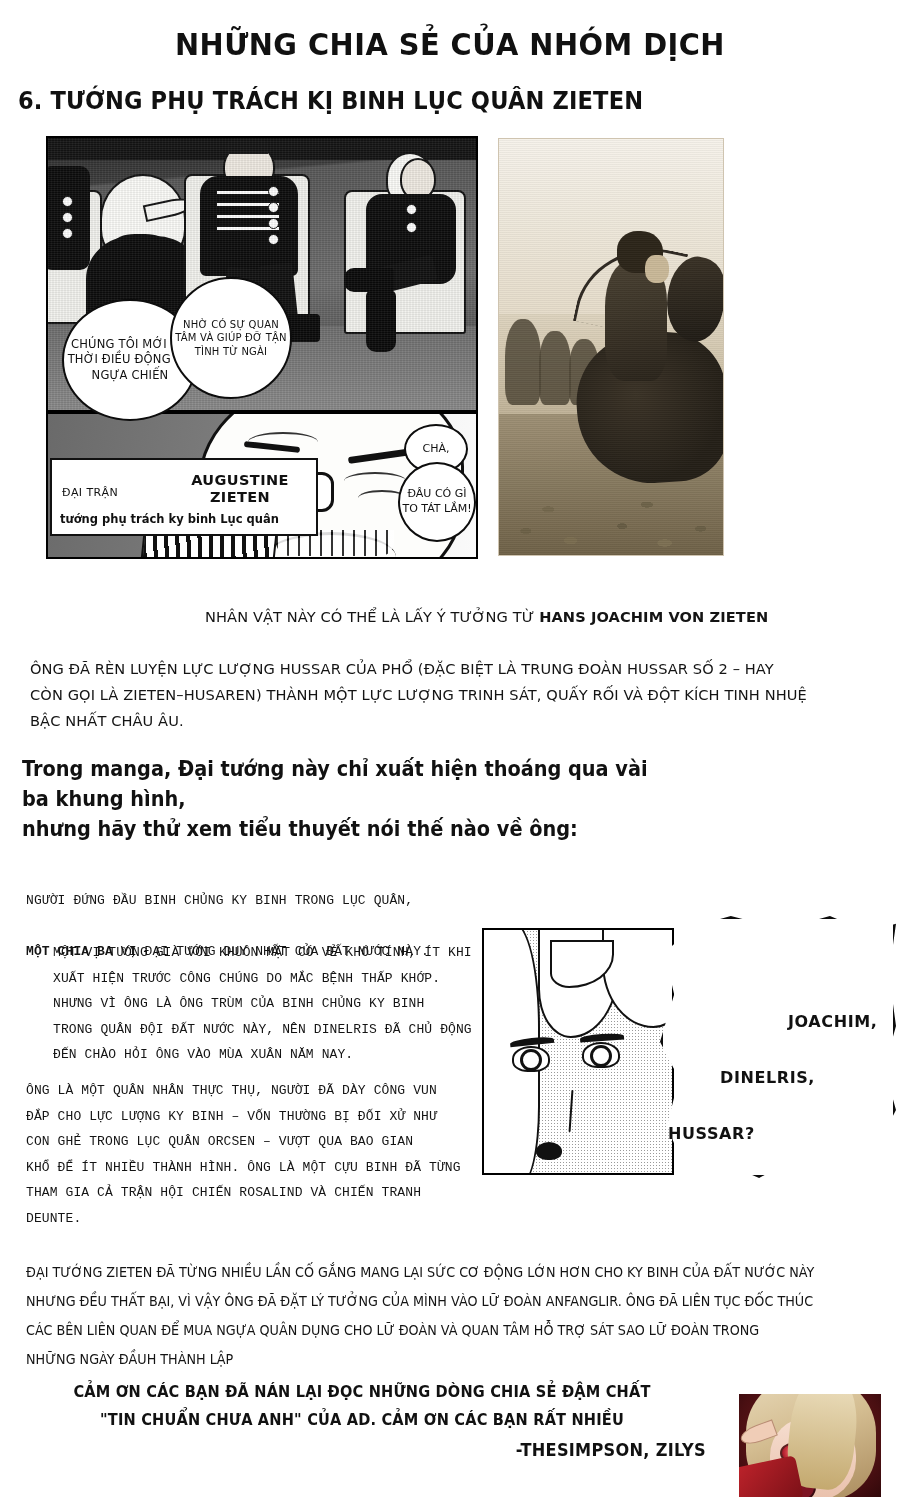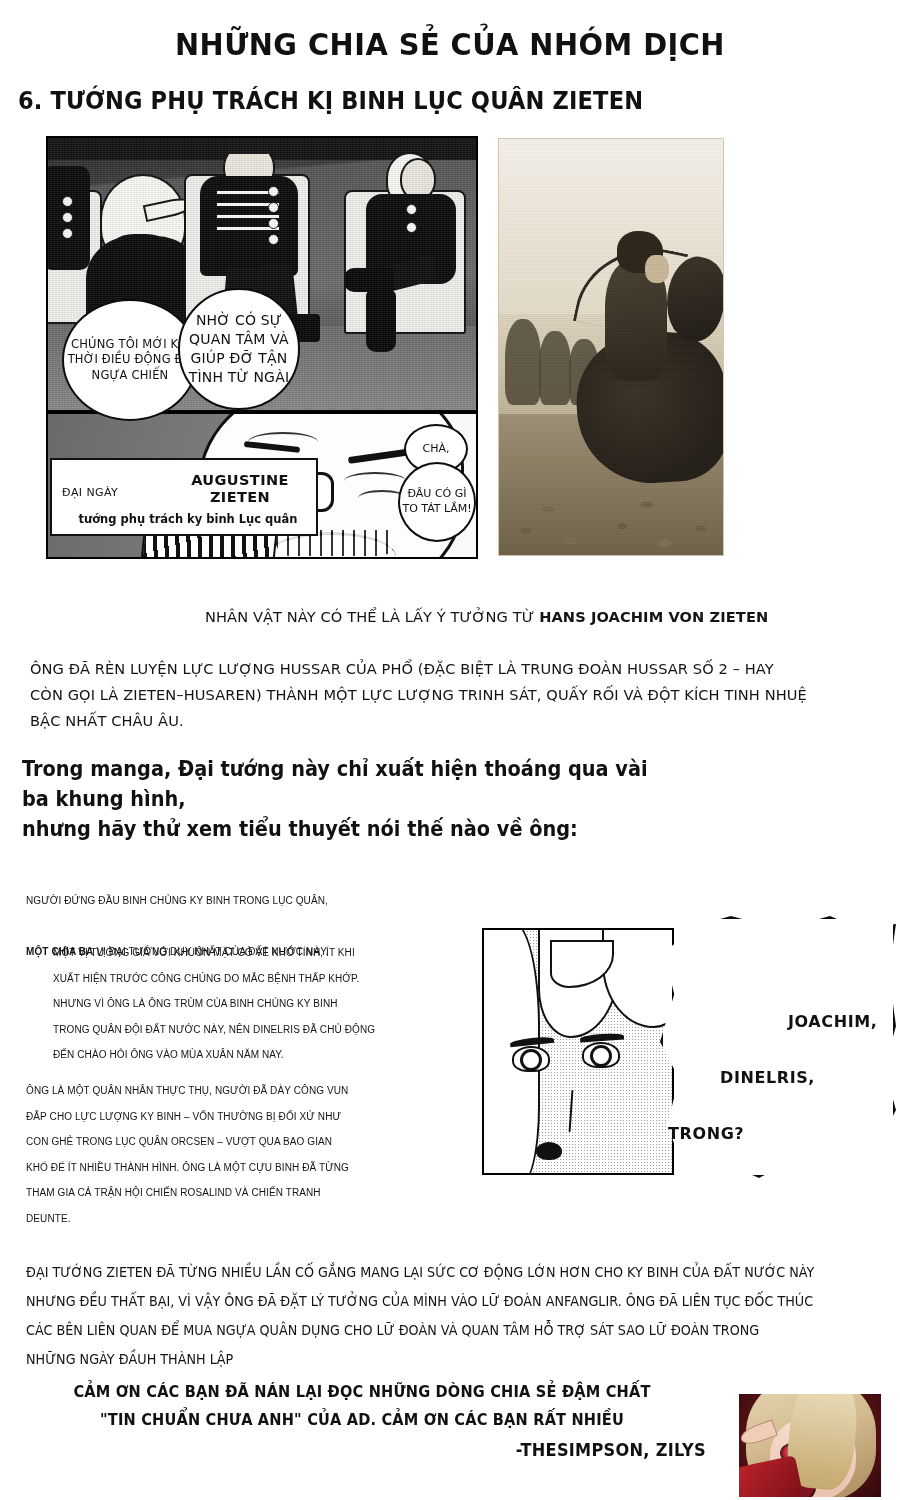--- a/index.html
+++ b/index.html
@@ -221,21 +221,20 @@
     font-family: "DejaVu Sans", sans-serif;
     font-weight: 700;
     font-size: 14.5px;
     line-height: 17px;
     letter-spacing: .4px;
   }
   .np-role {
     position: absolute;
     left: 8px; bottom: 8px;
     width: 256px;
-    text-align: center;
     font-family: "DejaVu Sans", sans-serif;
     font-weight: 700;
     font-size: 11.5px;
   }
 
   
   .bubble {
     position: absolute;
     background: #fff;
     border: 2.5px solid #0d0d0d;
@@ -244,21 +243,21 @@
     align-items: center;
     justify-content: center;
     text-align: center;
     font-family: "DejaVu Sans", sans-serif;
     color: #111;
     z-index: 5;
   }
   .bubble span { display: block; line-height: 1.35; }
 
   #bub-left  { left: 62px;  top: 299px; width: 132px; height: 118px; font-size: 11.5px; letter-spacing: .2px; }
-  #bub-right { left: 170px; top: 288px; width: 118px; height: 118px; font-size: 14px; letter-spacing: .2px; margin-left: 8px; }
+  #bub-right { left: 170px; top: 277px; width: 118px; height: 118px; font-size: 10px; letter-spacing: .2px; }
   #bub-cha   { left: 404px; top: 424px; width: 60px;  height: 46px;  font-size: 11px; }
   #bub-dau   { left: 398px; top: 462px; width: 74px;  height: 76px;  font-size: 11px; justify-content: flex-end; }
 
   .shout {
     position: absolute;
     left: 660px; top: 916px;
     width: 236px; height: 262px;
     z-index: 6;
   }
   .shout-body {
@@ -440,22 +439,22 @@
     font-size: 21px;
     line-height: 30px;
     letter-spacing: 0px;
     transform: scaleX(0.92);
     transform-origin: left top;
     white-space: pre-line;
   }
 
   .novel {
     position: absolute;
-    font-family: Liberation Sans, sans-serif;
-    font-size: 10px;
+    font-family: Liberation Mono, monospace;
+    font-size: 13px;
     line-height: 25.5px;
     letter-spacing: .1px;
     color: #141414;
     white-space: pre-line;
   }
   .novel b { font-weight: 700; }
   #n-1 { left: 26px; top: 862px; width: 470px; }
   #n-2 { left: 26px; top: 940px; width: 470px; margin-left: 27px; }
   #n-3 { left: 26px; top: 1078px; width: 470px; }
 
@@ -651,21 +650,21 @@
     <div class="orc-brow" style="left:196px; top:30px; width:56px; height:6px; transform:rotate(6deg);"></div>
     <div class="wrinkle" style="left:200px; top:18px; width:70px; height:18px;"></div>
     <div class="wrinkle" style="left:296px; top:58px; width:62px; height:16px;"></div>
     <div class="wrinkle" style="left:310px; top:76px; width:48px; height:14px;"></div>
     <div class="tusk-row"></div>
     <div style="position:absolute;left:228px;top:116px;width:118px;height:26px;background:repeating-linear-gradient(90deg,#111 0 2px,#fff 2px 11px);border-radius:0 0 14px 14px;opacity:.85;"></div>
     <div class="collar-stripes"></div>
   </div>
 
   <div class="nameplate">
-    <div class="np-rank">ĐẠI NGÀY</div>
+    <div class="np-rank">ĐẠI TRẬN</div>
     <div class="np-name" style="white-space:pre-line;">AUGUSTINE
 ZIETEN</div>
     <div class="np-role">tướng phụ trách ky binh Lục quân</div>
   </div>
 </div>
 
 <div class="bubble" id="bub-cha">
   <span>CHÀ,</span>
 </div>
 <div class="bubble" id="bub-dau">
@@ -734,21 +733,21 @@
     <div class="mouth-open" style="left:52px; top:212px;"></div>
     <div style="position:absolute;left:86px;top:160px;width:2px;height:42px;background:#111;border-radius:2px;transform:rotate(4deg);"></div>
   </div>
 </div>
 
 <div class="shout">
   <div class="shout-body"></div>
   <div class="shout-text">
     <span class="l1">JOACHIM,</span>
     <span class="l2">DINELRIS,</span>
-    <span class="l3">TRONG?</span>
+    <span class="l3">HUSSAR?</span>
   </div>
 </div>
 
 <div class="condensed" id="p-final">ĐẠI TƯỚNG ZIETEN ĐÃ TỪNG NHIỀU LẦN CỐ GẮNG MANG LẠI SỨC CƠ ĐỘNG LỚN HƠN CHO KY BINH CỦA ĐẤT NƯỚC NÀY
 NHƯNG ĐỀU THẤT BẠI, VÌ VẬY ÔNG ĐÃ ĐẶT LÝ TƯỞNG CỦA MÌNH VÀO LỮ ĐOÀN ANFANGLIR. ÔNG ĐÃ LIÊN TỤC ĐỐC THÚC
 CÁC BÊN LIÊN QUAN ĐỂ MUA NGỰA QUÂN DỤNG CHO LỮ ĐOÀN VÀ QUAN TÂM HỖ TRỢ SÁT SAO LỮ ĐOÀN TRONG
 NHỮNG NGÀY ĐẦUH THÀNH LẬP</div>
 
 <div class="credits">CẢM ƠN CÁC BẠN ĐÃ NÁN LẠI ĐỌC NHỮNG DÒNG CHIA SẺ ĐẬM CHẤT
 "TIN CHUẨN CHƯA ANH" CỦA AD. CẢM ƠN CÁC BẠN RẤT NHIỀU</div>

